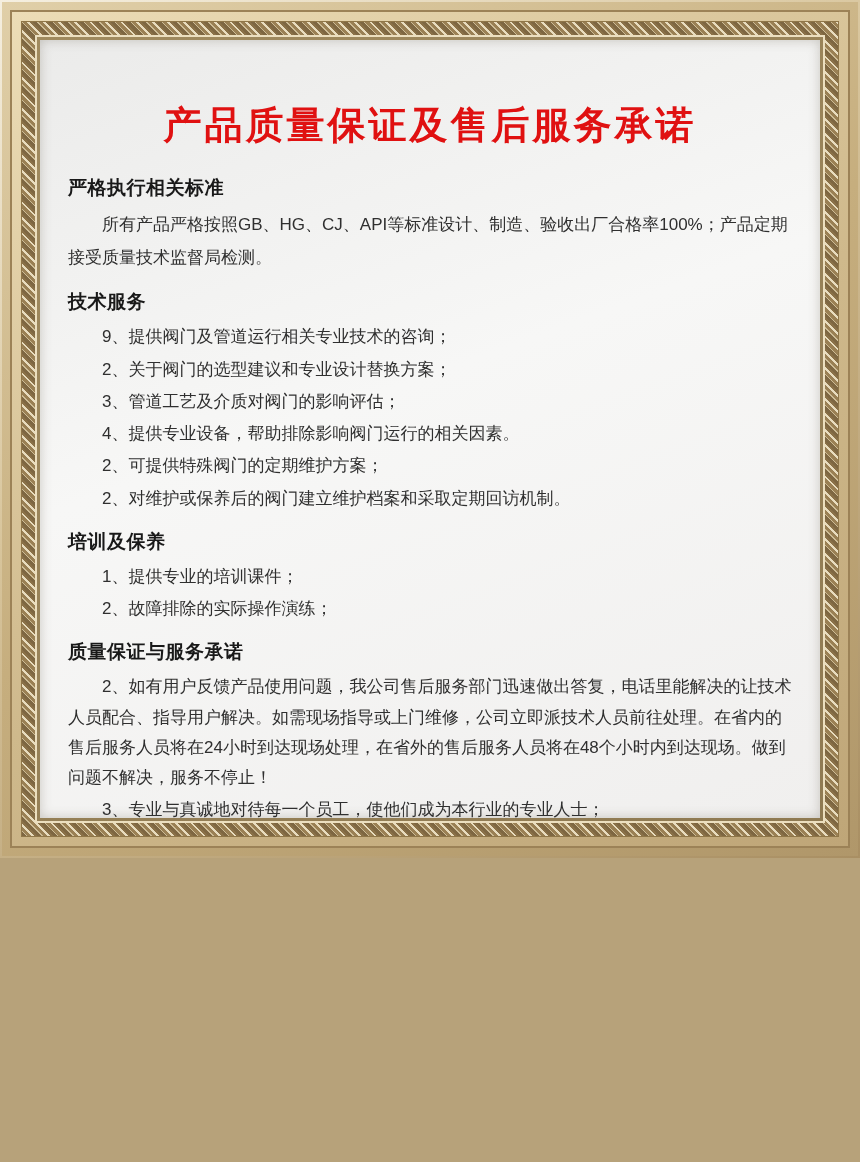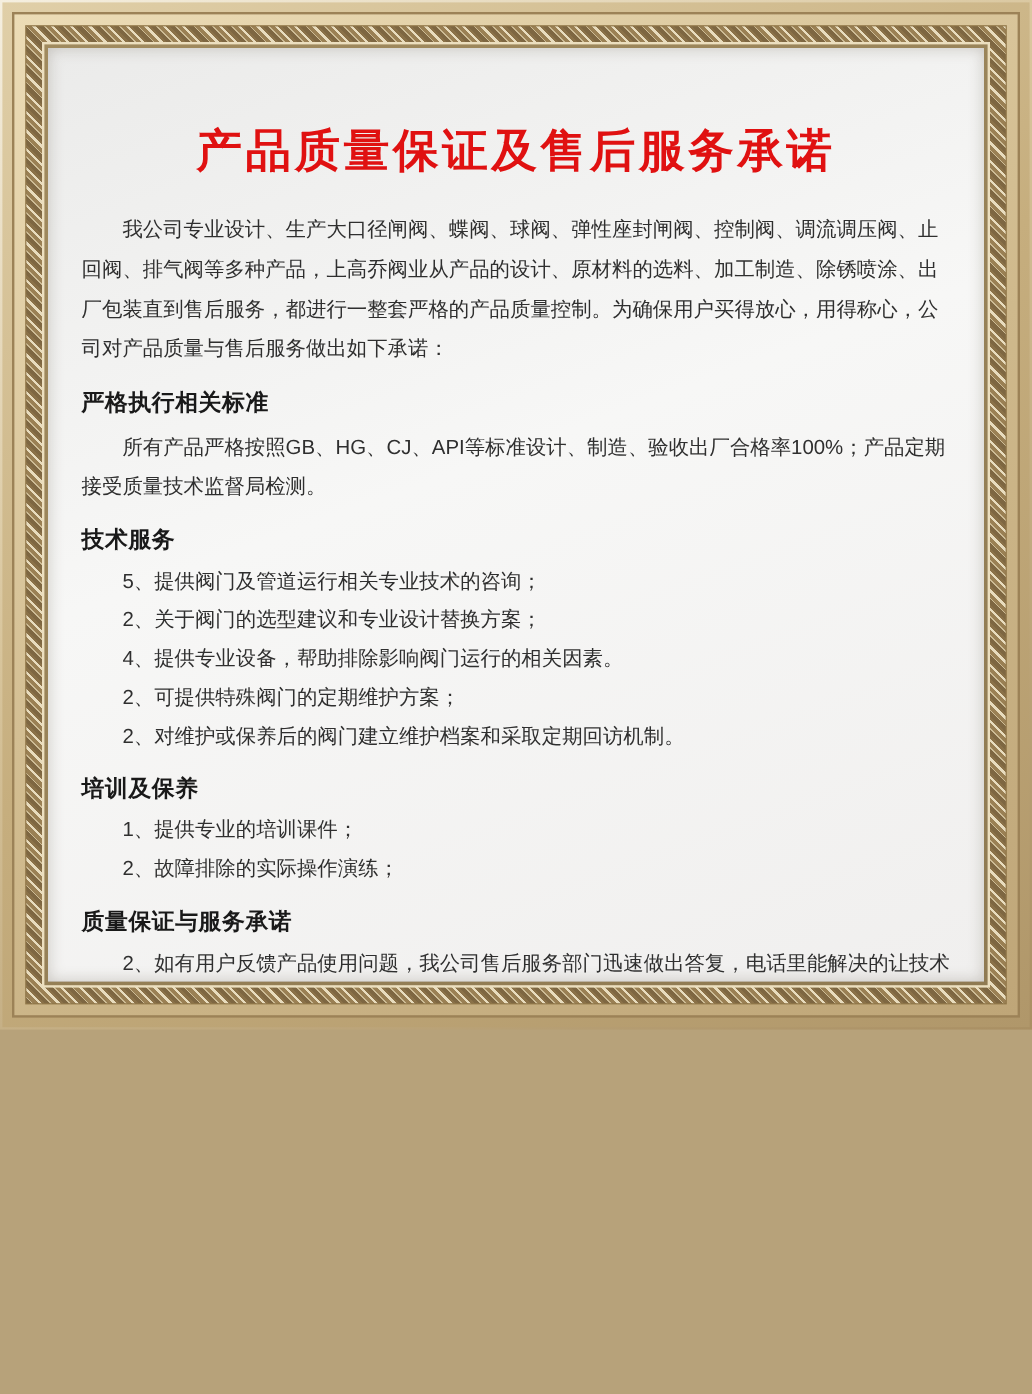--- a/index.html
+++ b/index.html
@@ -51,31 +51,31 @@
   <div class="fb">
    <div class="fc">
     <div class="fd">
      <div class="fe">
       <div class="ff">
        <div class="fg">
         <div class="paper">
 
           <h1 class="title">产品质量保证及售后服务承诺</h1>
 
-          <p class="para">我公司专业设计、生产大口径闸阀、蝶阀、球阀、弹性座封闸阀、控制阀、调流调压阀、止回阀、排气阀等多种产品，上高乔阀业从产品的设计、原材料的选料、加工制造、除锈喷涂、出厂包装直到售后服务，都进行一整套严格的产品质量控制。为确保用户买得放心，用得称心，公司对产品质量与售后服务做出如下承诺：</p>
 
           <section>
             <h2>严格执行相关标准</h2>
             <p class="para">所有产品严格按照GB、HG、CJ、API等标准设计、制造、验收出厂合格率100%；产品定期接受质量技术监督局检测。</p>
           </section>
 
           <section>
             <h2>技术服务</h2>
-            <div class="item">5、提供阀门及管道运行相关专业技术的咨询；</div>
+            <div class="item">9、提供阀门及管道运行相关专业技术的咨询；</div>
             <div class="item">2、关于阀门的选型建议和专业设计替换方案；</div>
+            <div class="item">3、管道工艺及介质对阀门的影响评估；</div>
             <div class="item">4、提供专业设备，帮助排除影响阀门运行的相关因素。</div>
           </section>
 
           <section>
             <div class="item">2、可提供特殊阀门的定期维护方案；</div>
             <div class="item">2、对维护或保养后的阀门建立维护档案和采取定期回访机制。</div>
           </section>
 
           <section>
             <h2>培训及保养</h2>

